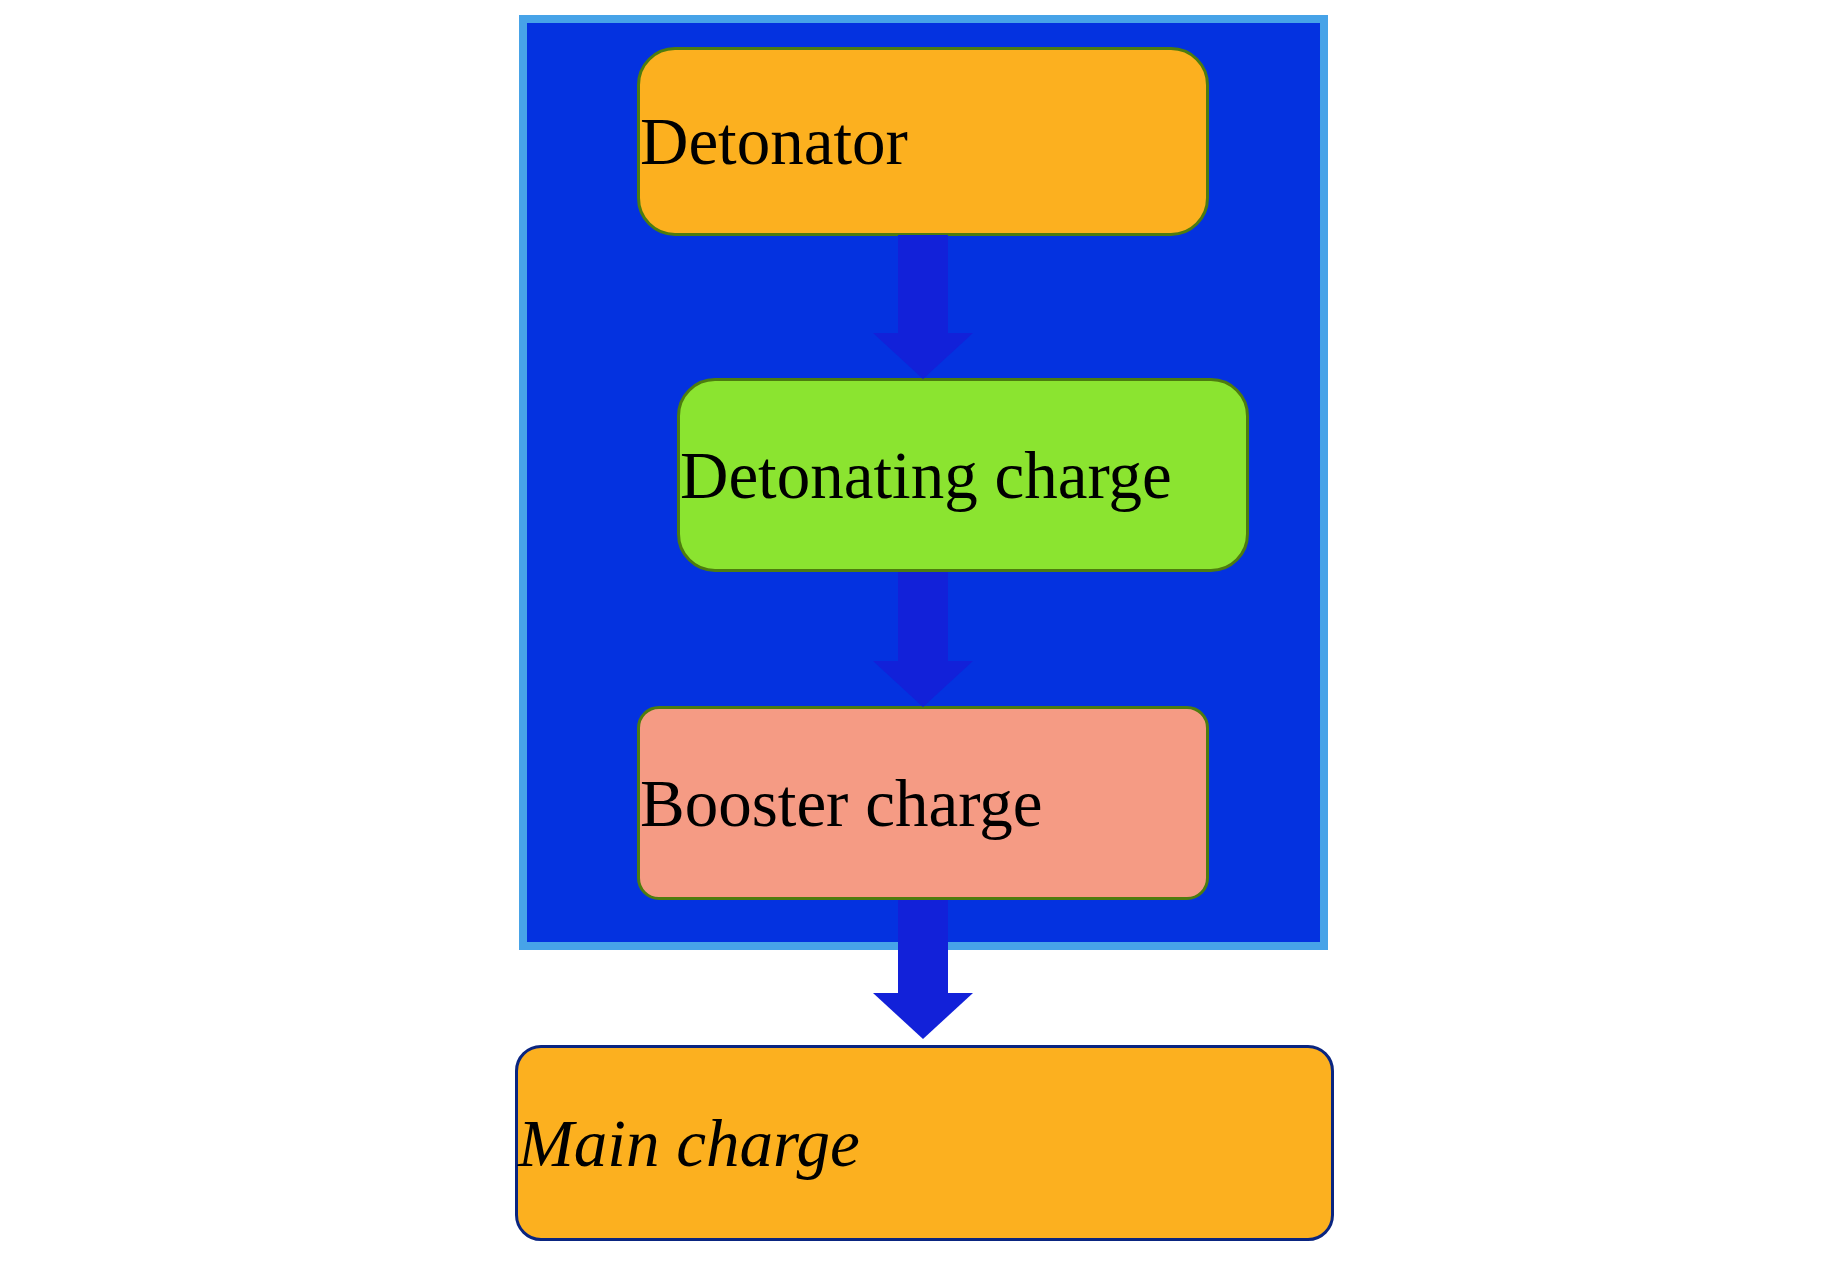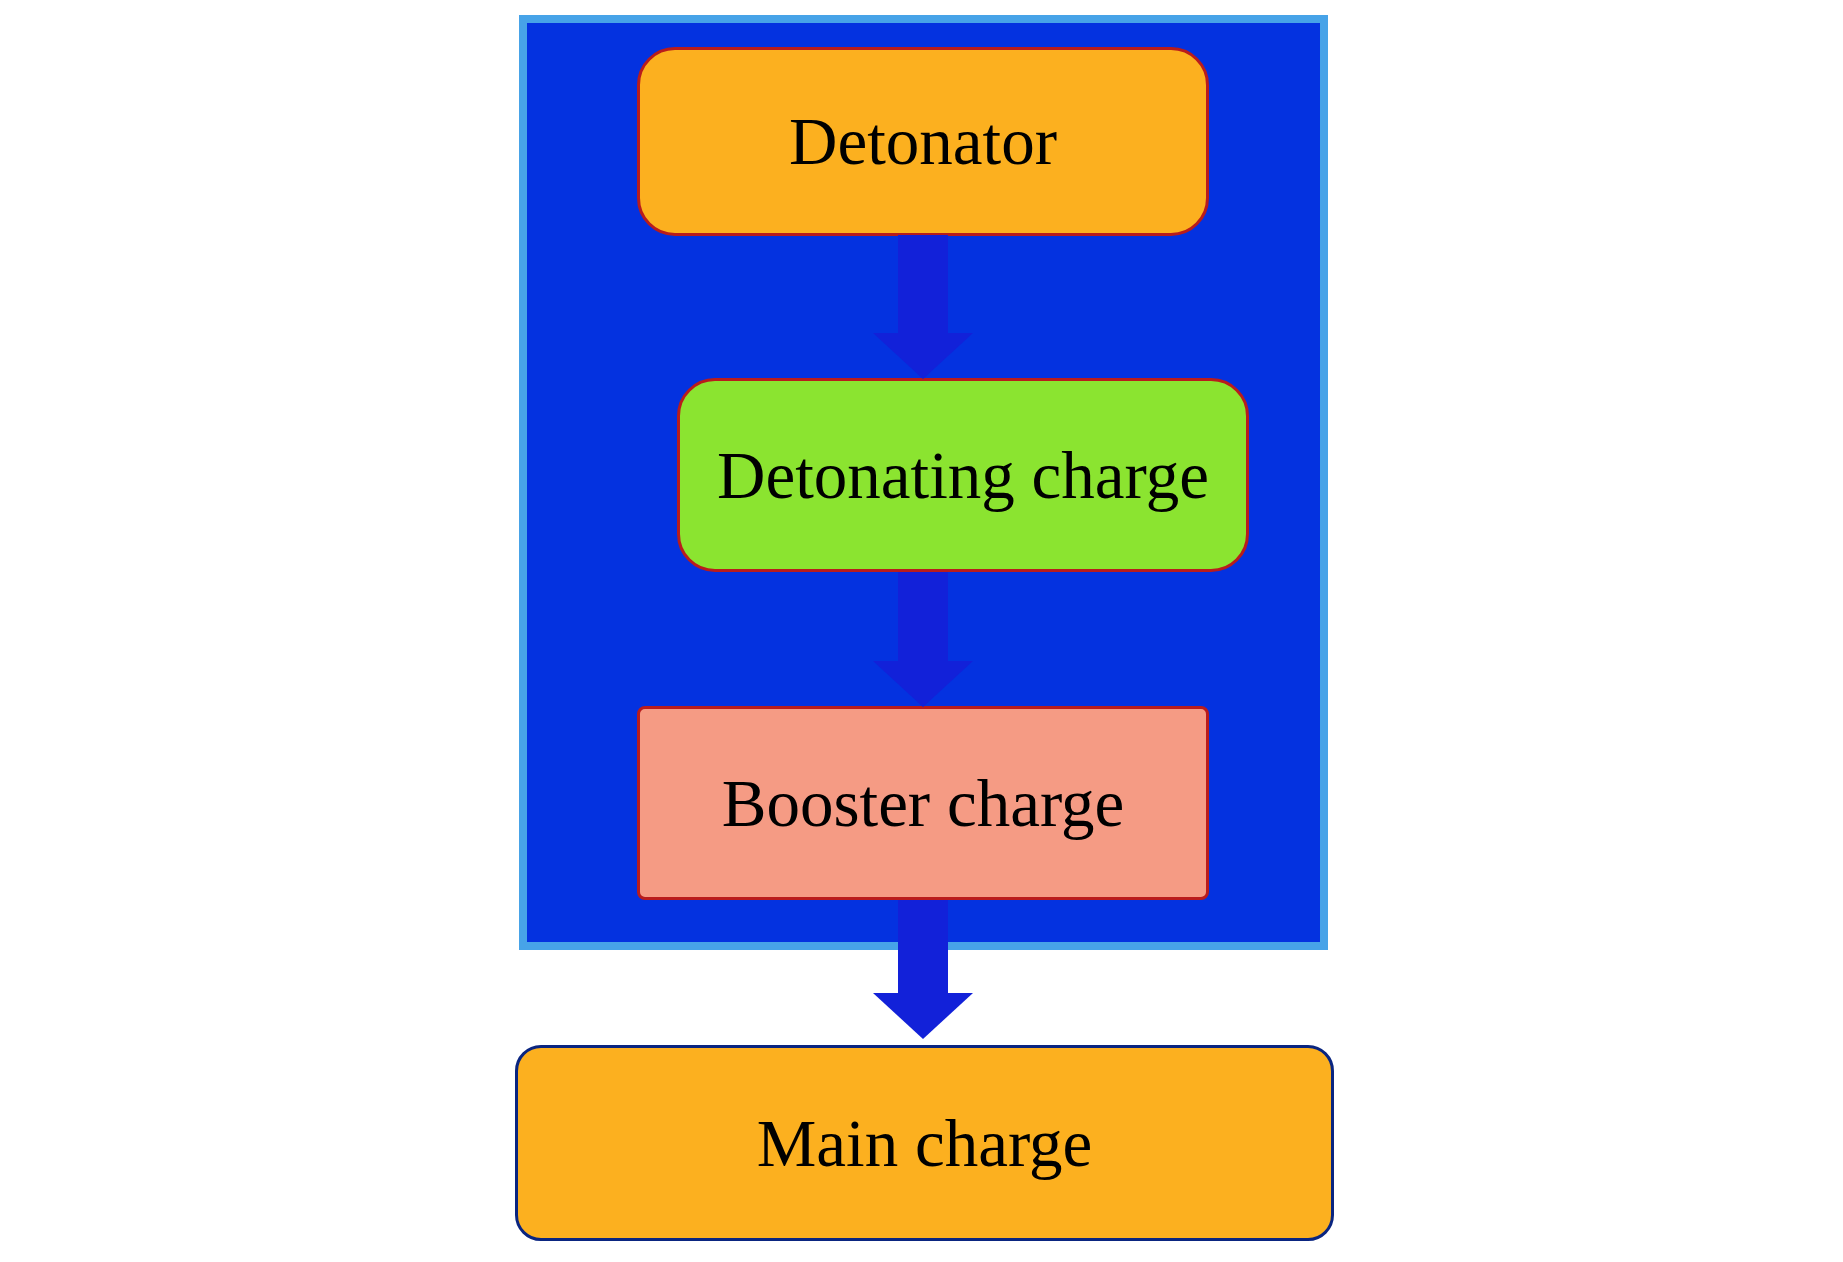--- a/index.html
+++ b/index.html
@@ -24,22 +24,21 @@
     box-sizing: border-box;
     background: #0432e0;
     border: 8px solid #47a3e8;
     z-index: 1;
   }
   .node {
     position: absolute;
     box-sizing: border-box;
     display: flex;
     align-items: center;
-    justify-content: center;
-    border: 3px solid #b91c1c;
+    border: 3px solid #4d7c0f;
     z-index: 2;
   }
   .node .label {
     color: #000000;
     font-size: 67px;
     line-height: 1;
     white-space: nowrap;
   }
   .node-detonator {
     left: 637px;
@@ -56,21 +55,21 @@
     height: 194px;
     border-radius: 38px;
     background: #8be430;
     margin-left: 40px;
   }
   .node-booster-charge {
     left: 637px;
     top: 706px;
     width: 572px;
     height: 194px;
-    border-radius: 8px;
+    border-radius: 22px;
     background: #f59b84;
   }
   .node-main-charge {
     left: 515px;
     top: 1045px;
     width: 819px;
     height: 196px;
     border-radius: 26px;
     background: #fcb01f;
     border-color: #0a2580;
@@ -119,17 +118,17 @@
   <div class="arrow-shaft shaft-2" style="background-color: rgb(18, 33, 217);"></div>
   <div class="arrow-head head-2" style="background-color: rgb(18, 33, 217);"></div>
 
   <div class="node node-booster-charge" style="background-color: rgb(245, 155, 132);">
     <span class="label">Booster charge</span>
   </div>
 
   <div class="arrow-shaft shaft-3" style="background-color: rgb(18, 33, 217);"></div>
   <div class="arrow-head head-3" style="background-color: rgb(18, 33, 217);"></div>
 
-  <div class="node node-main-charge" style="background-color: rgb(252, 176, 31);">
+  <div class="node node-main-charge" style="background-color: rgb(252, 176, 31); font-style: italic;">
     <span class="label">Main charge</span>
   </div>
 
 </div>
 
 </body></html>

